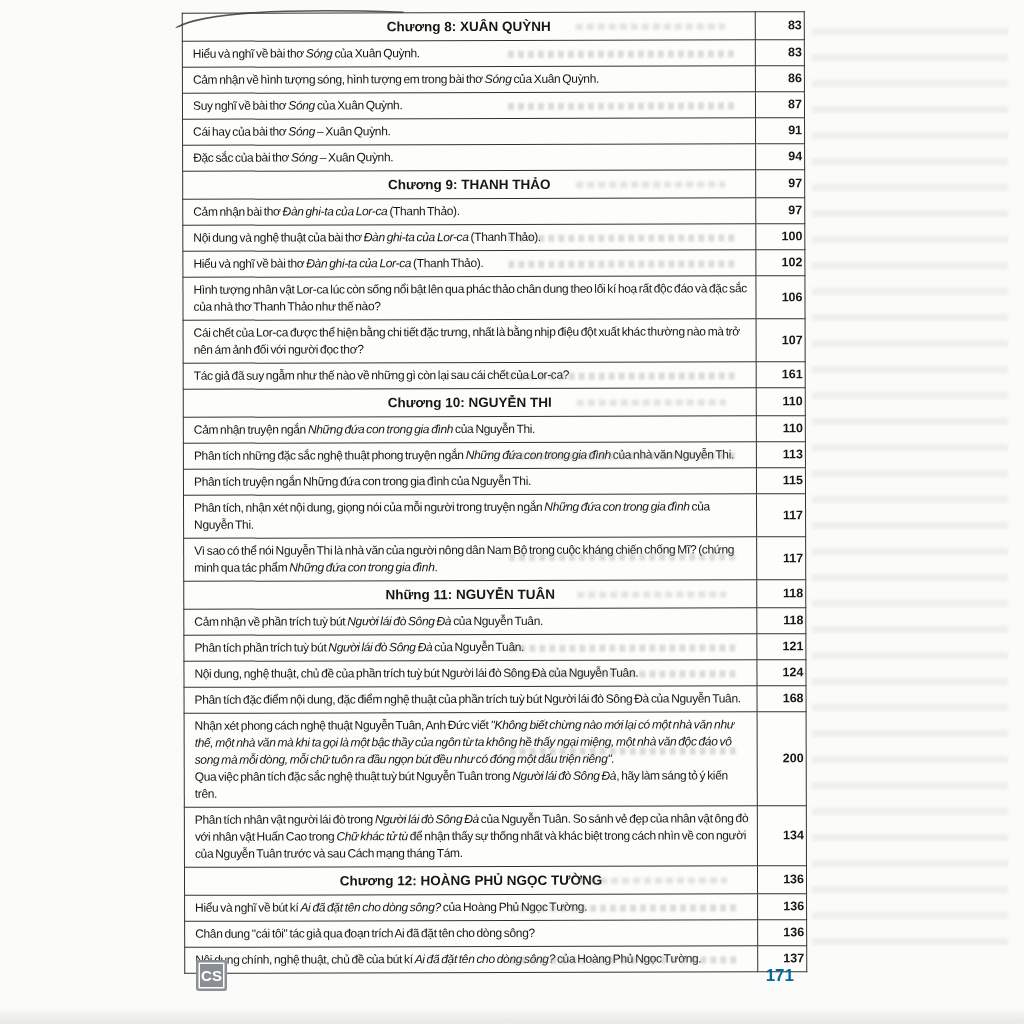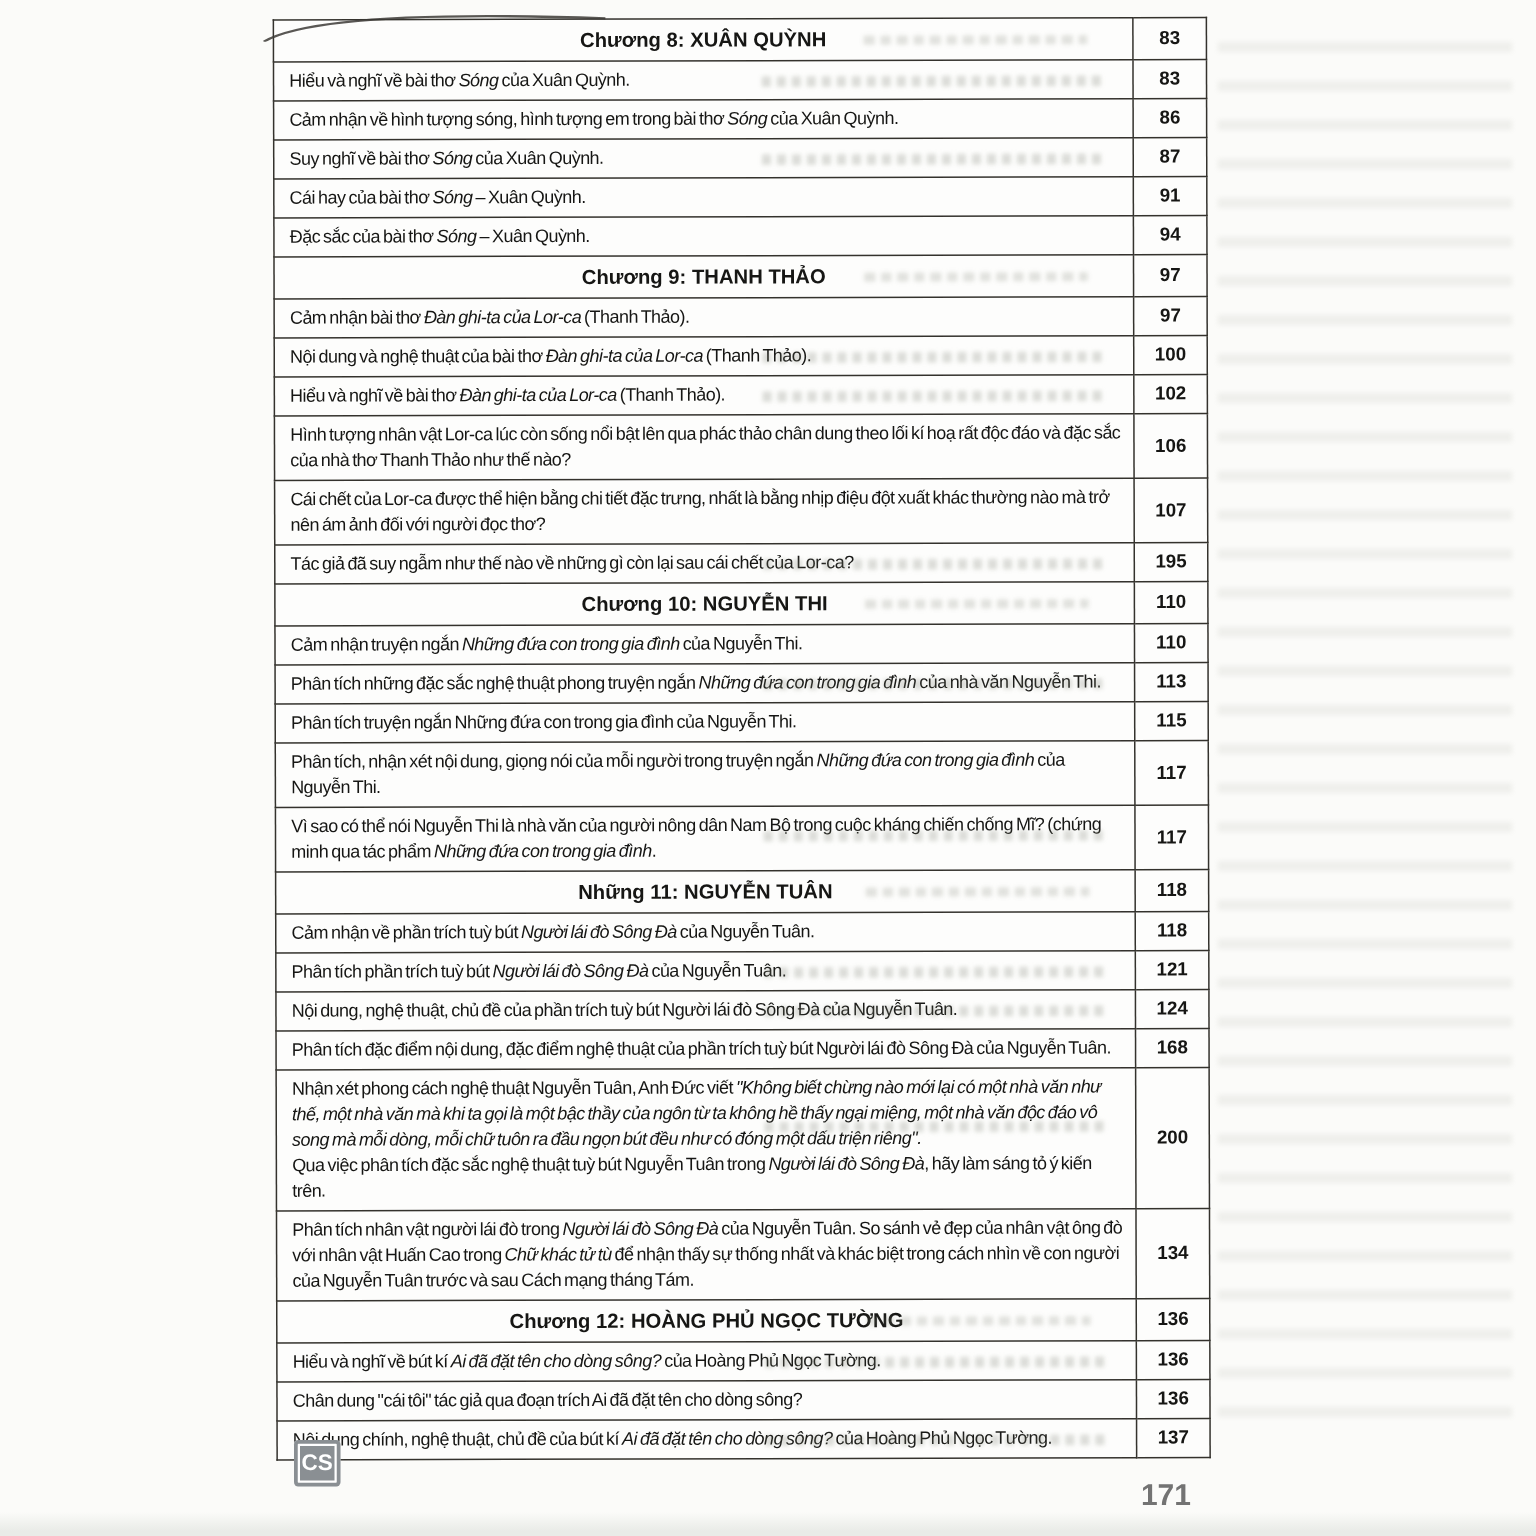--- a/index.html
+++ b/index.html
@@ -24,21 +24,21 @@
     font-size:12px;line-height:17px;color:#161614;
     letter-spacing:-0.35px;word-spacing:-1px;
     vertical-align:middle;
   }
   td.c{position:relative;}
   td.c.ch{
     text-align:center;font-weight:bold;font-size:13.5px;
     letter-spacing:0;word-spacing:0;padding:5px 6px;
   }
   td.p{
-    width:44px;text-align:center;font-weight:bold;font-size:12.5px;
+    width:44px;text-align:right;font-weight:bold;font-size:12.5px;
     letter-spacing:0;word-spacing:0;padding:0 2px;
   }
   .i{font-style:italic;}
   
   tr:nth-child(3n+1) td.c:not(.ch)::after,
   tr:nth-child(7n+2) td.c::after{
     content:"";position:absolute;right:18px;top:38%;height:7px;width:40%;
     background:repeating-linear-gradient(90deg, rgba(125,128,112,0.26) 0 6px, rgba(0,0,0,0) 6px 10px);
     filter:blur(1.3px);pointer-events:none;
   }
@@ -66,22 +66,22 @@
     display:flex;align-items:center;justify-content:center;
     border-radius:3px;
     box-shadow:inset 0 0 0 2.5px #8a8f93, inset 0 0 0 4px #ffffff;
     flex:0 0 auto;
   }
   .wm-text{
     margin-left:14px;font-size:24px;color:#ababab;letter-spacing:0.2px;
     white-space:nowrap;
   }
   .page-no{
-    margin-left:auto;margin-right:12px;margin-top:26px;
-    font-size:20px;font-weight:bold;color:#737373;
+    margin-left:auto;margin-right:12px;margin-top:6px;
+    font-size:17px;font-weight:bold;color:#0369a1;
   }
   
   .bottom-band{
     position:absolute;left:0;bottom:0;width:1024px;height:16px;
     background:linear-gradient(180deg, rgba(230,232,228,0) 0%, #e9ebe7 80%);
     pointer-events:none;
   }
 </style>
 </head>
 <body>
@@ -135,21 +135,21 @@
         <tr>
           <td class="c"><span>Hình tượng nhân vật Lor-ca lúc còn sống nổi bật lên qua phác thảo chân dung theo lối kí hoạ rất độc đáo và đặc sắc của nhà thơ Thanh Thảo như thế nào?</span></td>
           <td class="p">106</td>
         </tr>
         <tr>
           <td class="c"><span>Cái chết của Lor-ca được thể hiện bằng chi tiết đặc trưng, nhất là bằng nhịp điệu đột xuất khác thường nào mà trở nên ám ảnh đối với người đọc thơ?</span></td>
           <td class="p">107</td>
         </tr>
         <tr>
           <td class="c"><span>Tác giả đã suy ngẫm như thế nào về những gì còn lại sau cái chết của Lor-ca?</span></td>
-          <td class="p">195</td>
+          <td class="p">161</td>
         </tr>
         <tr>
           <td class="c ch"><span>Chương 10: NGUYỄN THI</span></td>
           <td class="p ch">110</td>
         </tr>
         <tr>
           <td class="c"><span>Cảm nhận truyện ngắn </span><span class="i">Những đứa con trong gia đình</span><span> của Nguyễn Thi.</span></td>
           <td class="p">110</td>
         </tr>
         <tr>

